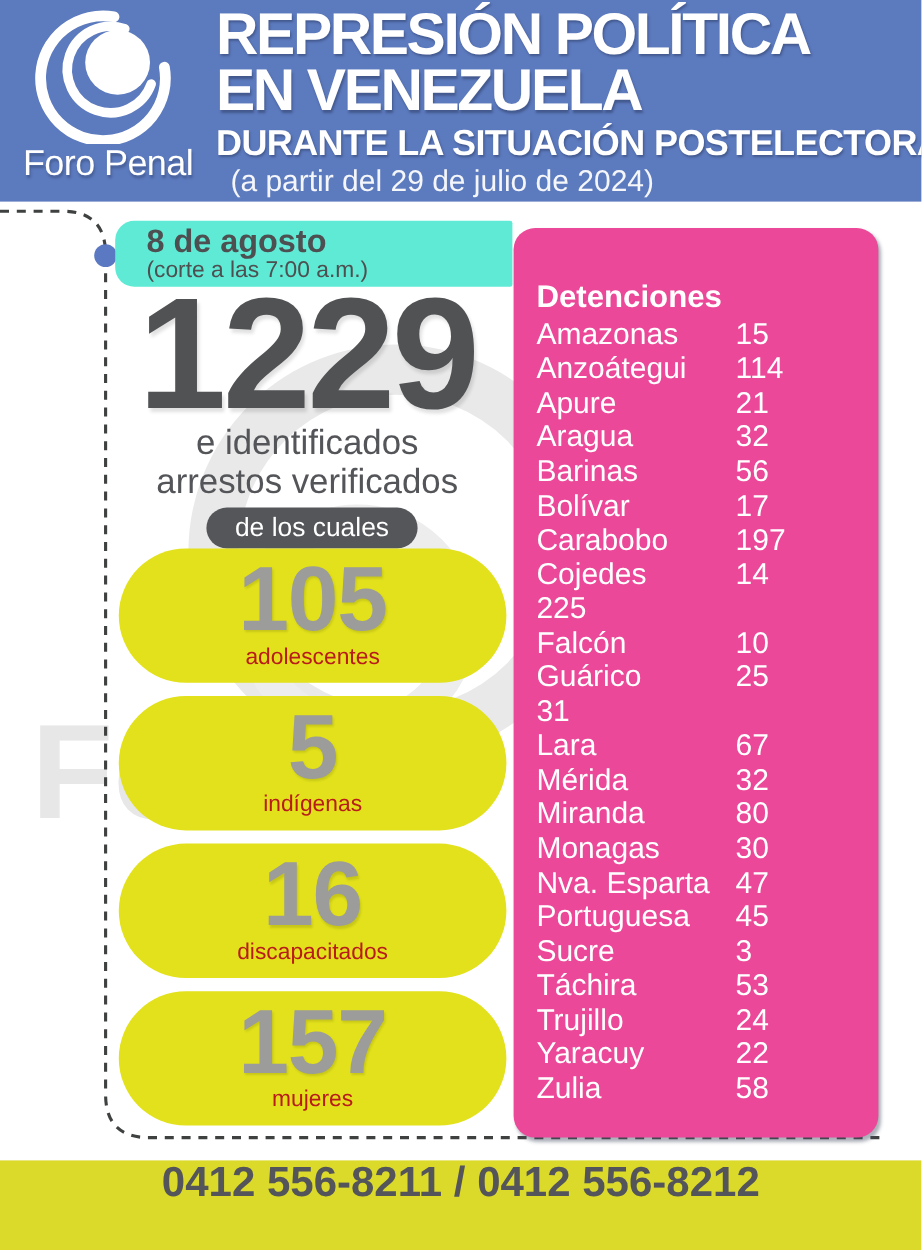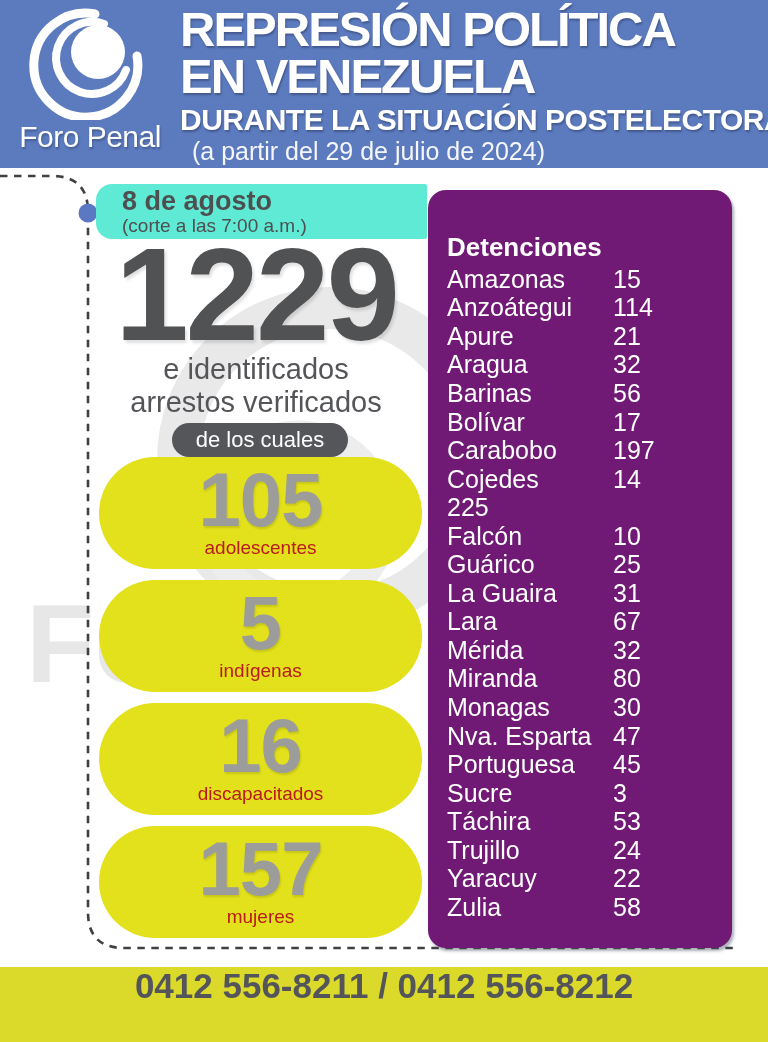--- a/index.html
+++ b/index.html
@@ -59,21 +59,21 @@
     display:flex;flex-direction:column;align-items:center;justify-content:center;
   }
   .pill-num{
     font-size:76px;font-weight:800;color:#9c9c9a;line-height:70px;letter-spacing:-1px;
     text-shadow:1px 2px 2px rgba(0,0,0,.12);
   }
   .pill-label{font-size:19px;color:#b91c1c;line-height:26px;}
   
   .panel{
     position:absolute;left:428px;top:190px;width:304px;height:758px;z-index:2;
-    background:#701a75;border-radius:18px;box-sizing:border-box;
+    background:#ec4899;border-radius:18px;box-sizing:border-box;
     box-shadow:2px 3px 3px rgba(70,80,100,.45);
   }
   .panel-title{margin:42px 0 2px 19px;font-size:26px;font-weight:bold;color:#ffffff;}
   .det-list{margin:0 10px 0 19px;}
   .det-row{display:flex;height:28.55px;align-items:center;font-size:25px;color:#ffffff;}
   .det-row .state{width:166px;white-space:nowrap;}
   .det-row .count{white-space:nowrap;}
   
   .footer{
     position:absolute;left:0;top:967px;width:768px;height:75px;z-index:3;
@@ -182,21 +182,20 @@
       </div>
       <div class="det-row">
         <span class="state">Falcón</span>
         <span class="count">10</span>
       </div>
       <div class="det-row">
         <span class="state">Guárico</span>
         <span class="count">25</span>
       </div>
       <div class="det-row">
-        <span class="state">La Guaira</span>
         <span class="count">31</span>
       </div>
       <div class="det-row">
         <span class="state">Lara</span>
         <span class="count">67</span>
       </div>
       <div class="det-row">
         <span class="state">Mérida</span>
         <span class="count">32</span>
       </div>

